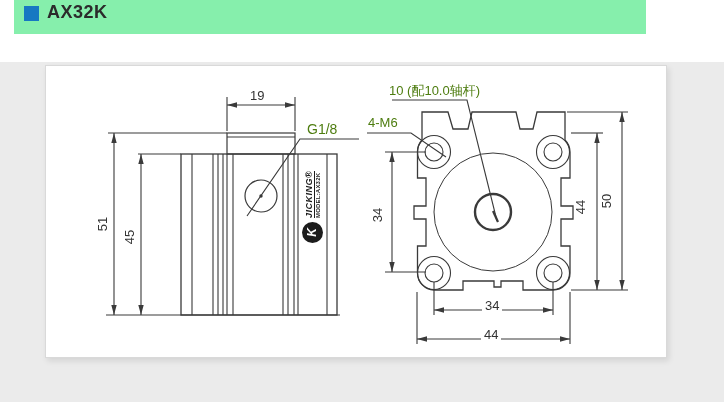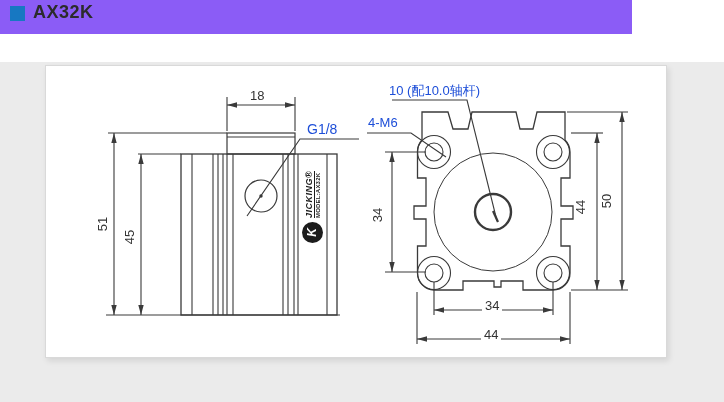--- a/index.html
+++ b/index.html
@@ -7,21 +7,21 @@
     width:724px;height:402px;position:relative;overflow:hidden;
     background:#ffffff;
     font-family:"Liberation Sans", sans-serif;
     color:#333;
   }
   .gray-panel{
     position:absolute;left:0;top:62px;width:724px;height:340px;
     background:#ebebeb;
   }
   .header{
-    position:absolute;left:0;top:0;width:632px;height:34px;background:#8b5cf6;
+    position:absolute;left:14px;top:0;width:632px;height:34px;background:#86efac;
   }
   .bullet{
     position:absolute;left:10px;top:6px;width:15px;height:15px;
   }
   .title{
     position:absolute;left:33px;top:2px;font-size:18px;font-weight:600;
     color:#2b2b2b;letter-spacing:0.5px;
   }
   .card{
     position:absolute;left:45px;top:65px;width:622px;height:293px;
@@ -30,21 +30,21 @@
     box-sizing:border-box;
   }
   svg.linework{position:absolute;left:0;top:0;}
   .dim{
     position:absolute;font-size:13px;color:#333;white-space:nowrap;
     line-height:14px;
   }
   .dim.vert{transform:rotate(-90deg);transform-origin:center center;}
   .dim.gap{background:#fff;padding:0 3px;}
   .label{
-    position:absolute;font-size:13px;color:#1d4ed8;white-space:nowrap;line-height:14px;
+    position:absolute;font-size:13px;color:#4d7c0f;white-space:nowrap;line-height:14px;
   }
   
   .brand{
     position:absolute;left:266px;top:181px;width:92px;height:32px;
     display:flex;align-items:center;gap:4px;
     transform:rotate(-90deg);transform-origin:center center;
   }
   .brand .emblem{
     width:21px;height:21px;border-radius:50%;background:#1c1c1c;
     color:#fff;font-size:12px;font-weight:bold;font-style:italic;
@@ -176,21 +176,21 @@
       <path d="M434,310 L444,307.3 L444,312.7 Z M553,310 L543,307.3 L543,312.7 Z" fill="#3a3a3a" stroke="none"></path>
     </g>
 
     <g>
       <path d="M417,339 H570"></path>
       <path d="M417,339 L427,336.3 L427,341.7 Z M570,339 L560,336.3 L560,341.7 Z" fill="#3a3a3a" stroke="none"></path>
     </g>
   </g>
 </svg>
 
-<div class="dim" style="left:250px;top:89px;">18</div>
+<div class="dim" style="left:250px;top:89px;">19</div>
 <div class="label" style="left:307px;top:122px;font-size:14px;">G1/8</div>
 <div class="dim vert" style="left:96px;top:217px;">51</div>
 <div class="dim vert" style="left:123px;top:230px;">45</div>
 
 <div class="label" style="left:389px;top:84px;">10 (配10.0轴杆)</div>
 <div class="label" style="left:368px;top:116px;">4-M6</div>
 <div class="dim vert" style="left:371px;top:208px;">34</div>
 <div class="dim vert" style="left:574px;top:200px;">44</div>
 <div class="dim vert" style="left:600px;top:194px;">50</div>
 <div class="dim gap" style="left:482px;top:299px;">34</div>

